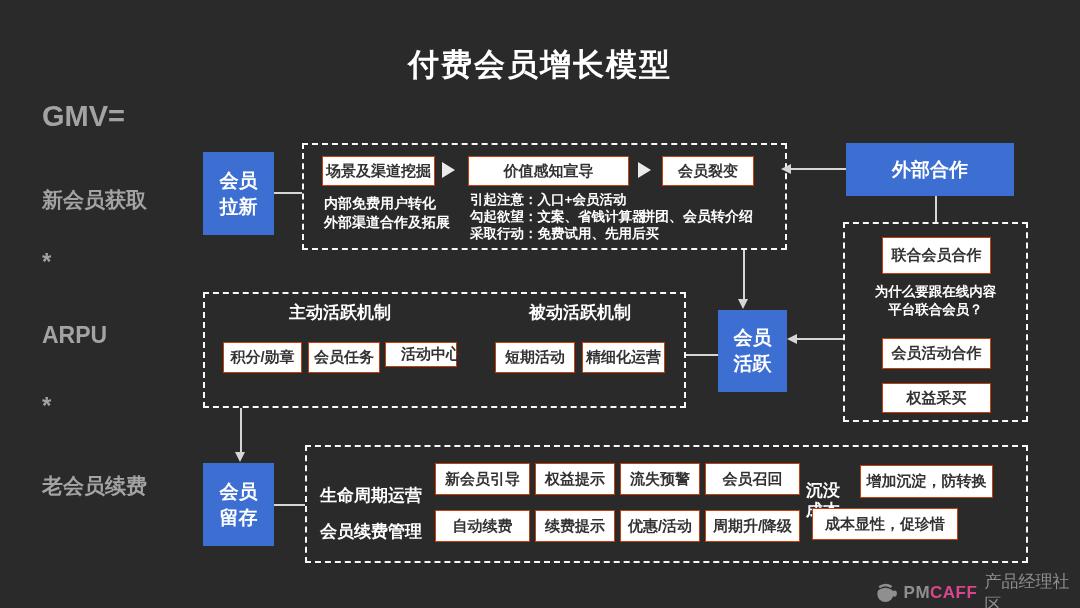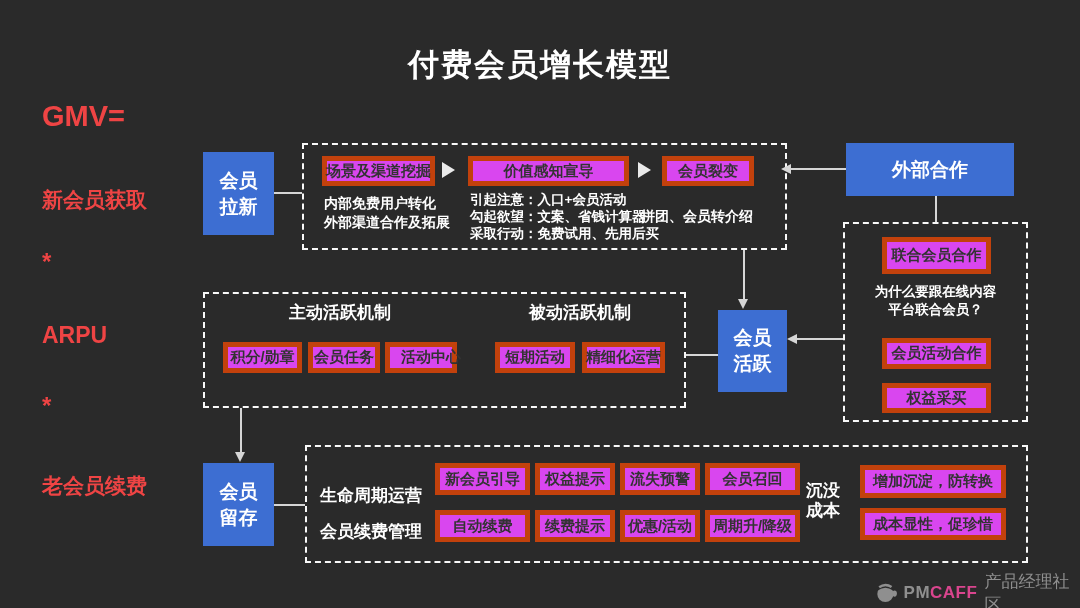--- a/index.html
+++ b/index.html
@@ -4,29 +4,29 @@
 <style>
   html,body { margin:0; padding:0; background:#2a2a2a; }
   .stage {
     position:relative; width:1080px; height:608px; background:#2a2a2a;
     font-family:"Liberation Sans","DejaVu Sans",sans-serif; overflow:hidden;
   }
   .title {
     position:absolute; left:0; right:0; top:44px; text-align:center;
     color:#ffffff; font-weight:bold; font-size:31px; letter-spacing:2px;
   }
-  .side-label { position:absolute; color:#ef4444; font-weight:bold; }
+  .side-label { position:absolute; color:#a3a3a3; font-weight:bold; }
   .blue-node {
     position:absolute; background:#3d6ed2; color:#ffffff; font-weight:bold;
     display:flex; align-items:center; justify-content:center; text-align:center;
     font-size:19px; line-height:1.35; white-space:pre-line;
   }
   .dashed { position:absolute; border:2px dashed #f8f8f8; box-sizing:border-box; }
   .chip {
-    position:absolute; background:#d946ef; border:5px solid #c2410c;
+    position:absolute; background:#ffffff; border:1px solid #c2410c;
     color:#333333; font-weight:bold; display:flex; align-items:center;
     justify-content:center; font-size:15px; box-sizing:border-box; white-space:nowrap;
   }
   .note {
     position:absolute; color:#ffffff; font-weight:bold;
     white-space:pre-line; font-size:14px; line-height:1.35;
   }
   .panel-head { position:absolute; color:#ffffff; font-weight:bold; font-size:17px; text-align:center; }
   .hline { position:absolute; height:2px; background:#d6d6d6; }
   .vline { position:absolute; width:2px; background:#d6d6d6; }
@@ -94,39 +94,39 @@
   <div class="note" style="left:843px; top:283px; width:185px; text-align:center; font-size:13.5px;">为什么要跟在线内容
 平台联合会员？</div>
   <div class="chip" style="left:882px; top:338px; width:109px; height:31px;">会员活动合作</div>
   <div class="chip" style="left:882px; top:383px; width:109px; height:30px;">权益采买</div>
 
   <div class="dashed" style="left:203px; top:292px; width:483px; height:116px;"></div>
   <div class="panel-head" style="left:223px; top:301px; width:234px;">主动活跃机制</div>
   <div class="panel-head" style="left:495px; top:301px; width:170px;">被动活跃机制</div>
   <div class="chip" style="left:223px; top:342px; width:79px; height:31px;">积分/勋章</div>
   <div class="chip" style="left:308px; top:342px; width:72px; height:31px;">会员任务</div>
-  <div class="chip" style="left:385px; top:342px; width:72px; height:31px;padding-left:20px;">活动中心</div>
+  <div class="chip" style="left:385px; top:342px; width:72px; height:25px;padding-left:20px;">活动中心</div>
   <div class="chip" style="left:495px; top:342px; width:80px; height:31px;">短期活动</div>
   <div class="chip" style="left:582px; top:342px; width:83px; height:31px;">精细化运营</div>
 
   <div class="dashed" style="left:305px; top:445px; width:723px; height:118px;"></div>
   <div class="panel-head" style="left:320px; top:484px; text-align:left;">生命周期运营</div>
   <div class="panel-head" style="left:320px; top:520px; text-align:center;">会员续费管理</div>
   <div class="chip" style="left:435px; top:463px; width:95px; height:32px;">新会员引导</div>
   <div class="chip" style="left:535px; top:463px; width:80px; height:32px;">权益提示</div>
   <div class="chip" style="left:620px; top:463px; width:80px; height:32px;">流失预警</div>
   <div class="chip" style="left:705px; top:463px; width:95px; height:32px;">会员召回</div>
   <div class="chip" style="left:435px; top:510px; width:95px; height:32px;">自动续费</div>
   <div class="chip" style="left:535px; top:510px; width:80px; height:32px;">续费提示</div>
   <div class="chip" style="left:620px; top:510px; width:80px; height:32px;">优惠/活动</div>
   <div class="chip" style="left:705px; top:510px; width:95px; height:32px;">周期升/降级</div>
   <div class="note" style="left:806px; top:481px; font-size:17px; line-height:1.2;">沉没
 成本</div>
-  <div class="chip" style="left:860px; top:465px; width:146px; height:33px;">增加沉淀，防转换</div>
-  <div class="chip" style="left:860px; top:508px; width:146px; height:32px;">成本显性，促珍惜</div>
+  <div class="chip" style="left:860px; top:465px; width:133px; height:33px;">增加沉淀，防转换</div>
+  <div class="chip" style="left:812px; top:508px; width:146px; height:32px;">成本显性，促珍惜</div>
 
   <div class="hline" style="left:274px; top:192px; width:28px;"></div>
   <div class="hline" style="left:791px; top:168px; width:55px;"></div>
   <div class="arrow-left" style="left:781px; top:164px;"></div>
   <div class="vline" style="left:935px; top:196px; height:26px;"></div>
   <div class="vline" style="left:743px; top:250px; height:49px;"></div>
   <div class="arrow-down" style="left:738px; top:299px;"></div>
   <div class="hline" style="left:797px; top:338px; width:46px;"></div>
   <div class="arrow-left" style="left:787px; top:334px;"></div>
   <div class="hline" style="left:686px; top:354px; width:32px;"></div>

